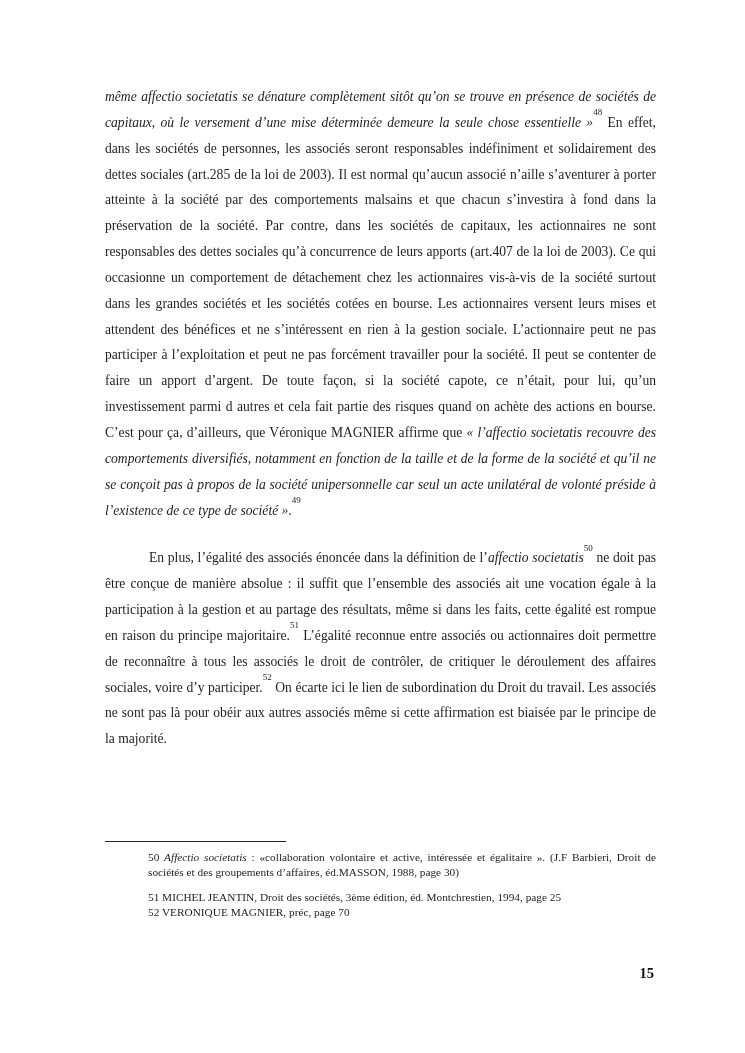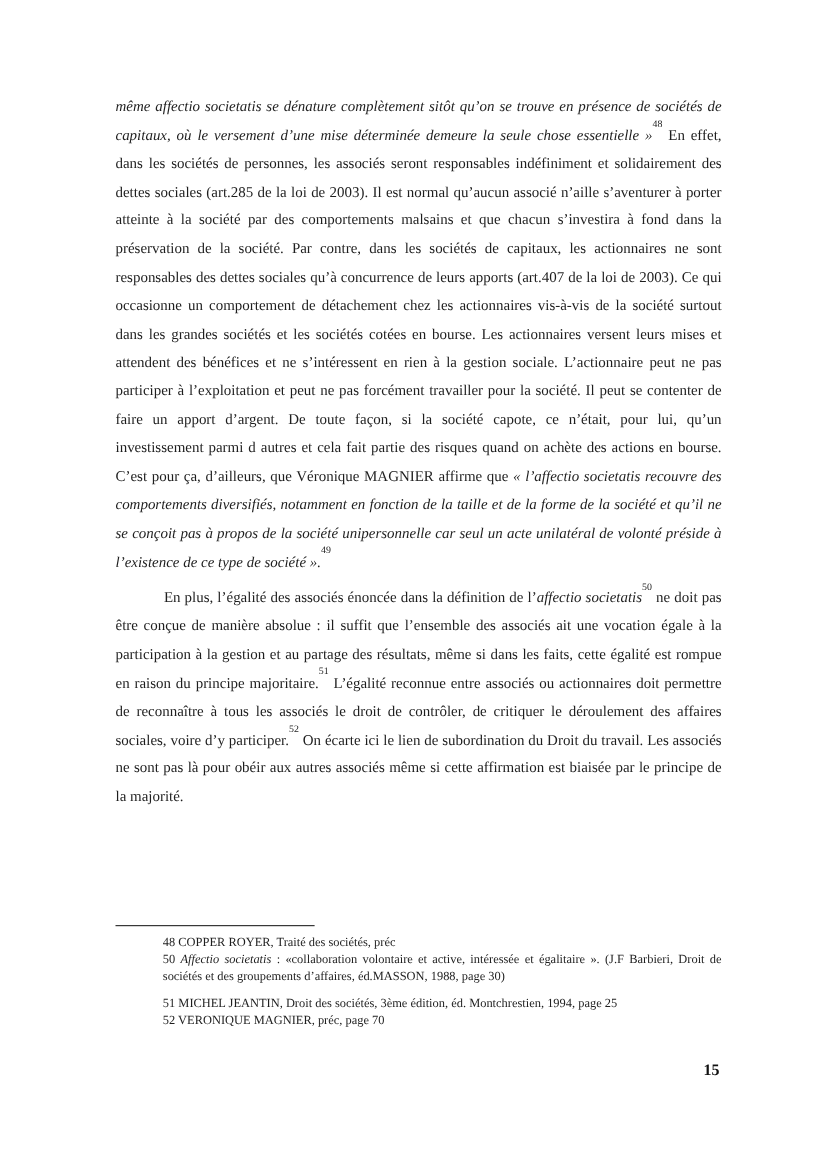--- a/index.html
+++ b/index.html
@@ -18,21 +18,21 @@
     top: 84px;
     width: 551px;
   }
   .para {
     margin: 0;
     font-size: 13.6px;
     line-height: 25.85px;
     text-align: justify;
   }
   .para-indent {
-    margin-top: 7px;
+    margin-top: 22px;
     text-indent: 44px;
   }
   .italic { font-style: italic; }
   .fnref {
     font-size: 9px;
     line-height: 0;
     position: relative;
     top: -6px;
     font-style: normal;
   }
@@ -73,21 +73,20 @@
   <div class="text-block">
 
     <p class="para"><span class="italic">même affectio societatis se dénature complètement sitôt qu’on se trouve en présence de sociétés de capitaux, où le versement d’une mise déterminée demeure la seule chose essentielle »</span><sup class="fnref">48</sup><span> En effet, dans les sociétés de personnes, les associés seront responsables indéfiniment et solidairement des dettes sociales (art.285 de la loi de 2003). Il est normal qu’aucun associé n’aille s’aventurer à porter atteinte à la société par des comportements malsains et que chacun s’investira à fond dans la préservation de la société. Par contre, dans les sociétés de capitaux, les actionnaires ne sont responsables des dettes sociales qu’à concurrence de leurs apports (art.407 de la loi de 2003). Ce qui occasionne un comportement de détachement chez les actionnaires vis-à-vis de la société surtout dans les grandes sociétés et les sociétés cotées en bourse. Les actionnaires versent leurs mises et attendent des bénéfices et ne s’intéressent en rien à la gestion sociale. L’actionnaire peut ne pas participer à l’exploitation et peut ne pas forcément travailler pour la société. Il peut se contenter de faire un apport d’argent. De toute façon, si la société capote, ce n’était, pour lui, qu’un investissement parmi d autres et cela fait partie des risques quand on achète des actions en bourse. C’est pour ça, d’ailleurs, que Véronique MAGNIER affirme que </span><span class="italic">« l’affectio societatis recouvre des comportements diversifiés, notamment en fonction de la taille et de la forme de la société et qu’il ne se conçoit pas à propos de la société unipersonnelle car seul un acte unilatéral de volonté préside à l’existence de ce type de société ».</span><sup class="fnref">49</sup></p>
 
     <p class="para para-indent"><span>En plus, l’égalité des associés énoncée dans la définition de l’</span><span class="italic">affectio societatis</span><sup class="fnref">50</sup><span> ne doit pas être conçue  de manière absolue : il suffit que l’ensemble des associés ait une vocation égale à la participation à la gestion et au partage des résultats, même si dans les faits, cette égalité est rompue en raison du principe majoritaire.</span><sup class="fnref">51</sup><span> L’égalité reconnue entre associés ou actionnaires doit permettre de reconnaître à tous les associés le droit de contrôler, de critiquer le déroulement des affaires sociales, voire d’y participer.</span><sup class="fnref">52</sup><span> On écarte ici le lien de subordination du Droit du travail. Les associés ne  sont pas là pour obéir aux autres associés même si cette affirmation est biaisée par le principe de la majorité.</span></p>
 
   </div>
 
   <div class="footnotes">
     <div class="fn-rule"></div>
-    <p class="fn">48 COPPER ROYER, Traité des sociétés, préc</p>
     <p class="fn"><span>50 </span><span class="italic">Affectio societatis</span><span> : «collaboration volontaire et active, intéressée et égalitaire ». (J.F Barbieri, Droit de sociétés et des groupements d’affaires, éd.MASSON, 1988, page 30)</span></p>
     <p class="fn fn-gap">51 MICHEL JEANTIN,   Droit des sociétés, 3ème édition, éd. Montchrestien, 1994, page 25</p>
     <p class="fn">52 VERONIQUE MAGNIER,  préc, page 70</p>
   </div>
 
   <div class="page-number">15</div>
 
 </div>
 
 </body></html>

